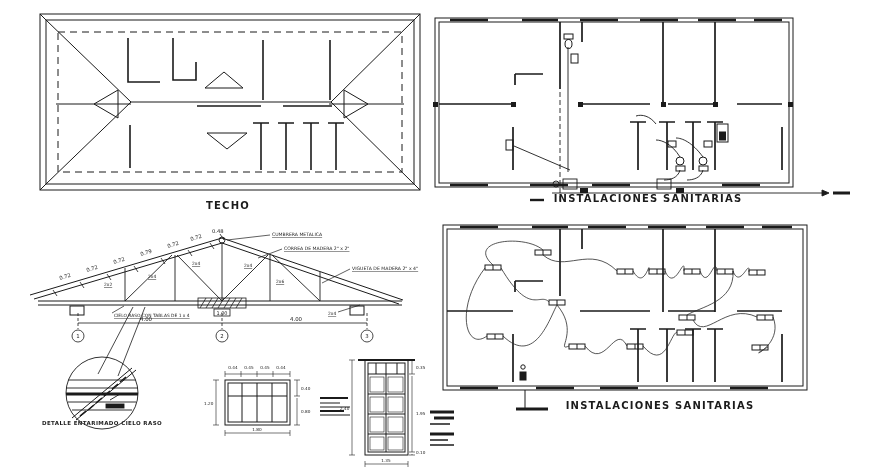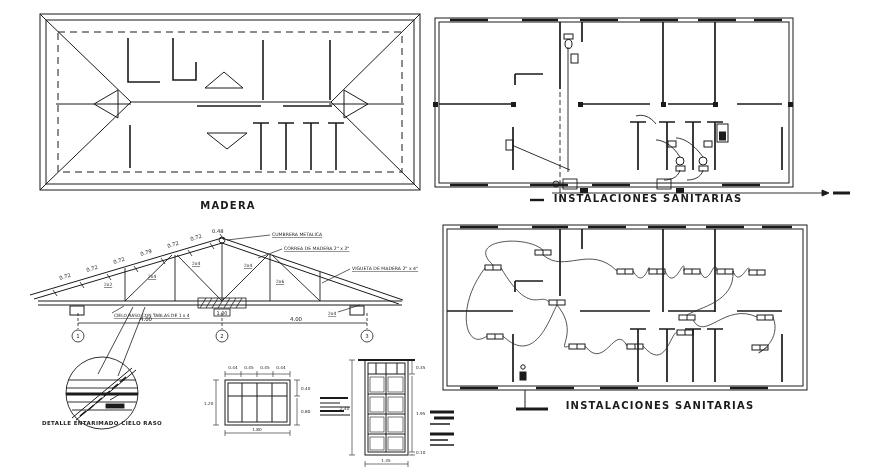--- a/index.html
+++ b/index.html
@@ -40,21 +40,21 @@
       <path d="M92,28 V72 H124"></path>
       <path d="M137,28 V70 H160 V52"></path>
       <path d="M227,30 V90"></path>
       <path d="M294,30 V90"></path>
       <path d="M161,96 H225 M247,96 H296"></path>
       <path d="M94,115 V158"></path>
       <path d="M225,113 V160 M250,113 V160 M275,113 V160 M300,113 V160"></path>
       <path d="M217,113 H233 M242,113 H258 M267,113 H283 M292,113 H308"></path>
     </g>
   </svg>
-  <div class="caption" style="left:228px;top:200px">MADERA</div>
+  <div class="caption" style="left:228px;top:200px">TECHO</div>
 
   <svg style="left:430px;top:12px" width="440" height="200" viewBox="0 0 440 200">
     <g stroke="#1b1b1b" fill="none" stroke-width="1">
       <rect x="5" y="6" width="358" height="169"></rect>
       <rect x="9" y="10" width="350" height="161"></rect>
     </g>
     <g stroke="#1b1b1b" stroke-width="2.4">
       <path d="M20,8 H58 M92,8 H128 M150,8 H188 M210,8 H248 M268,8 H306 M324,8 H352"></path>
       <path d="M20,173 H58 M100,173 H138 M162,173 H200 M292,173 H330"></path>
     </g>

